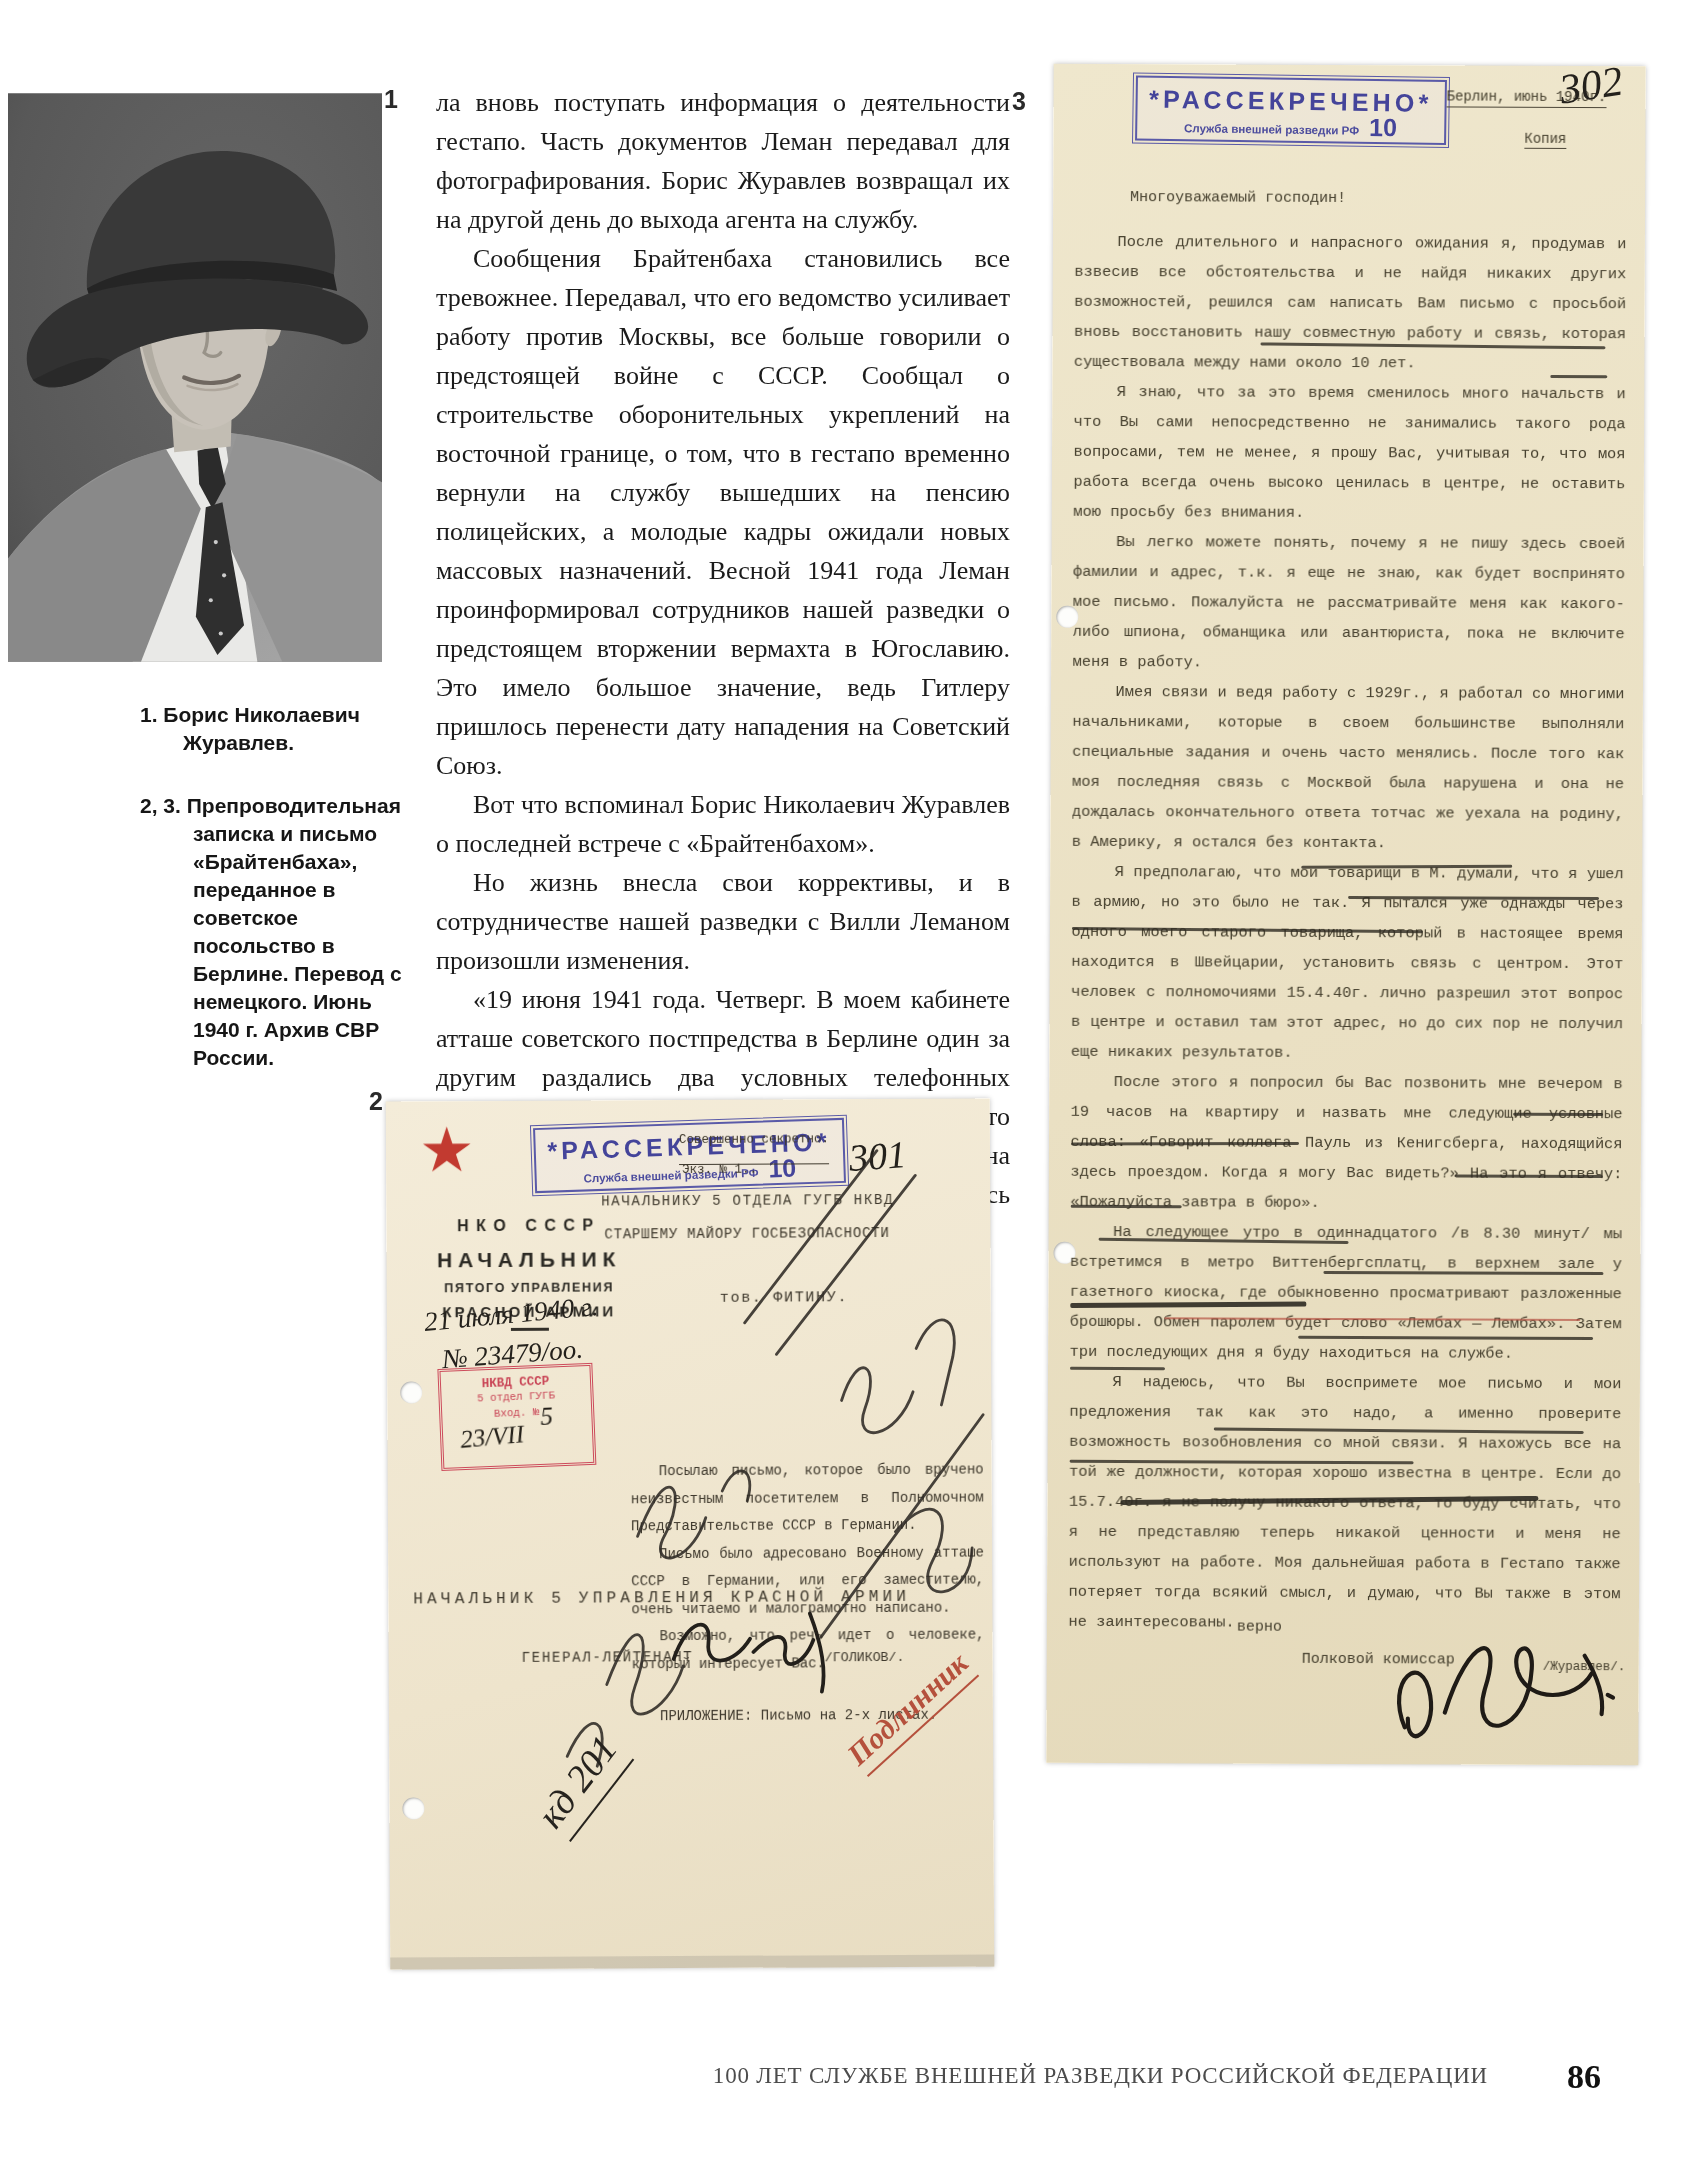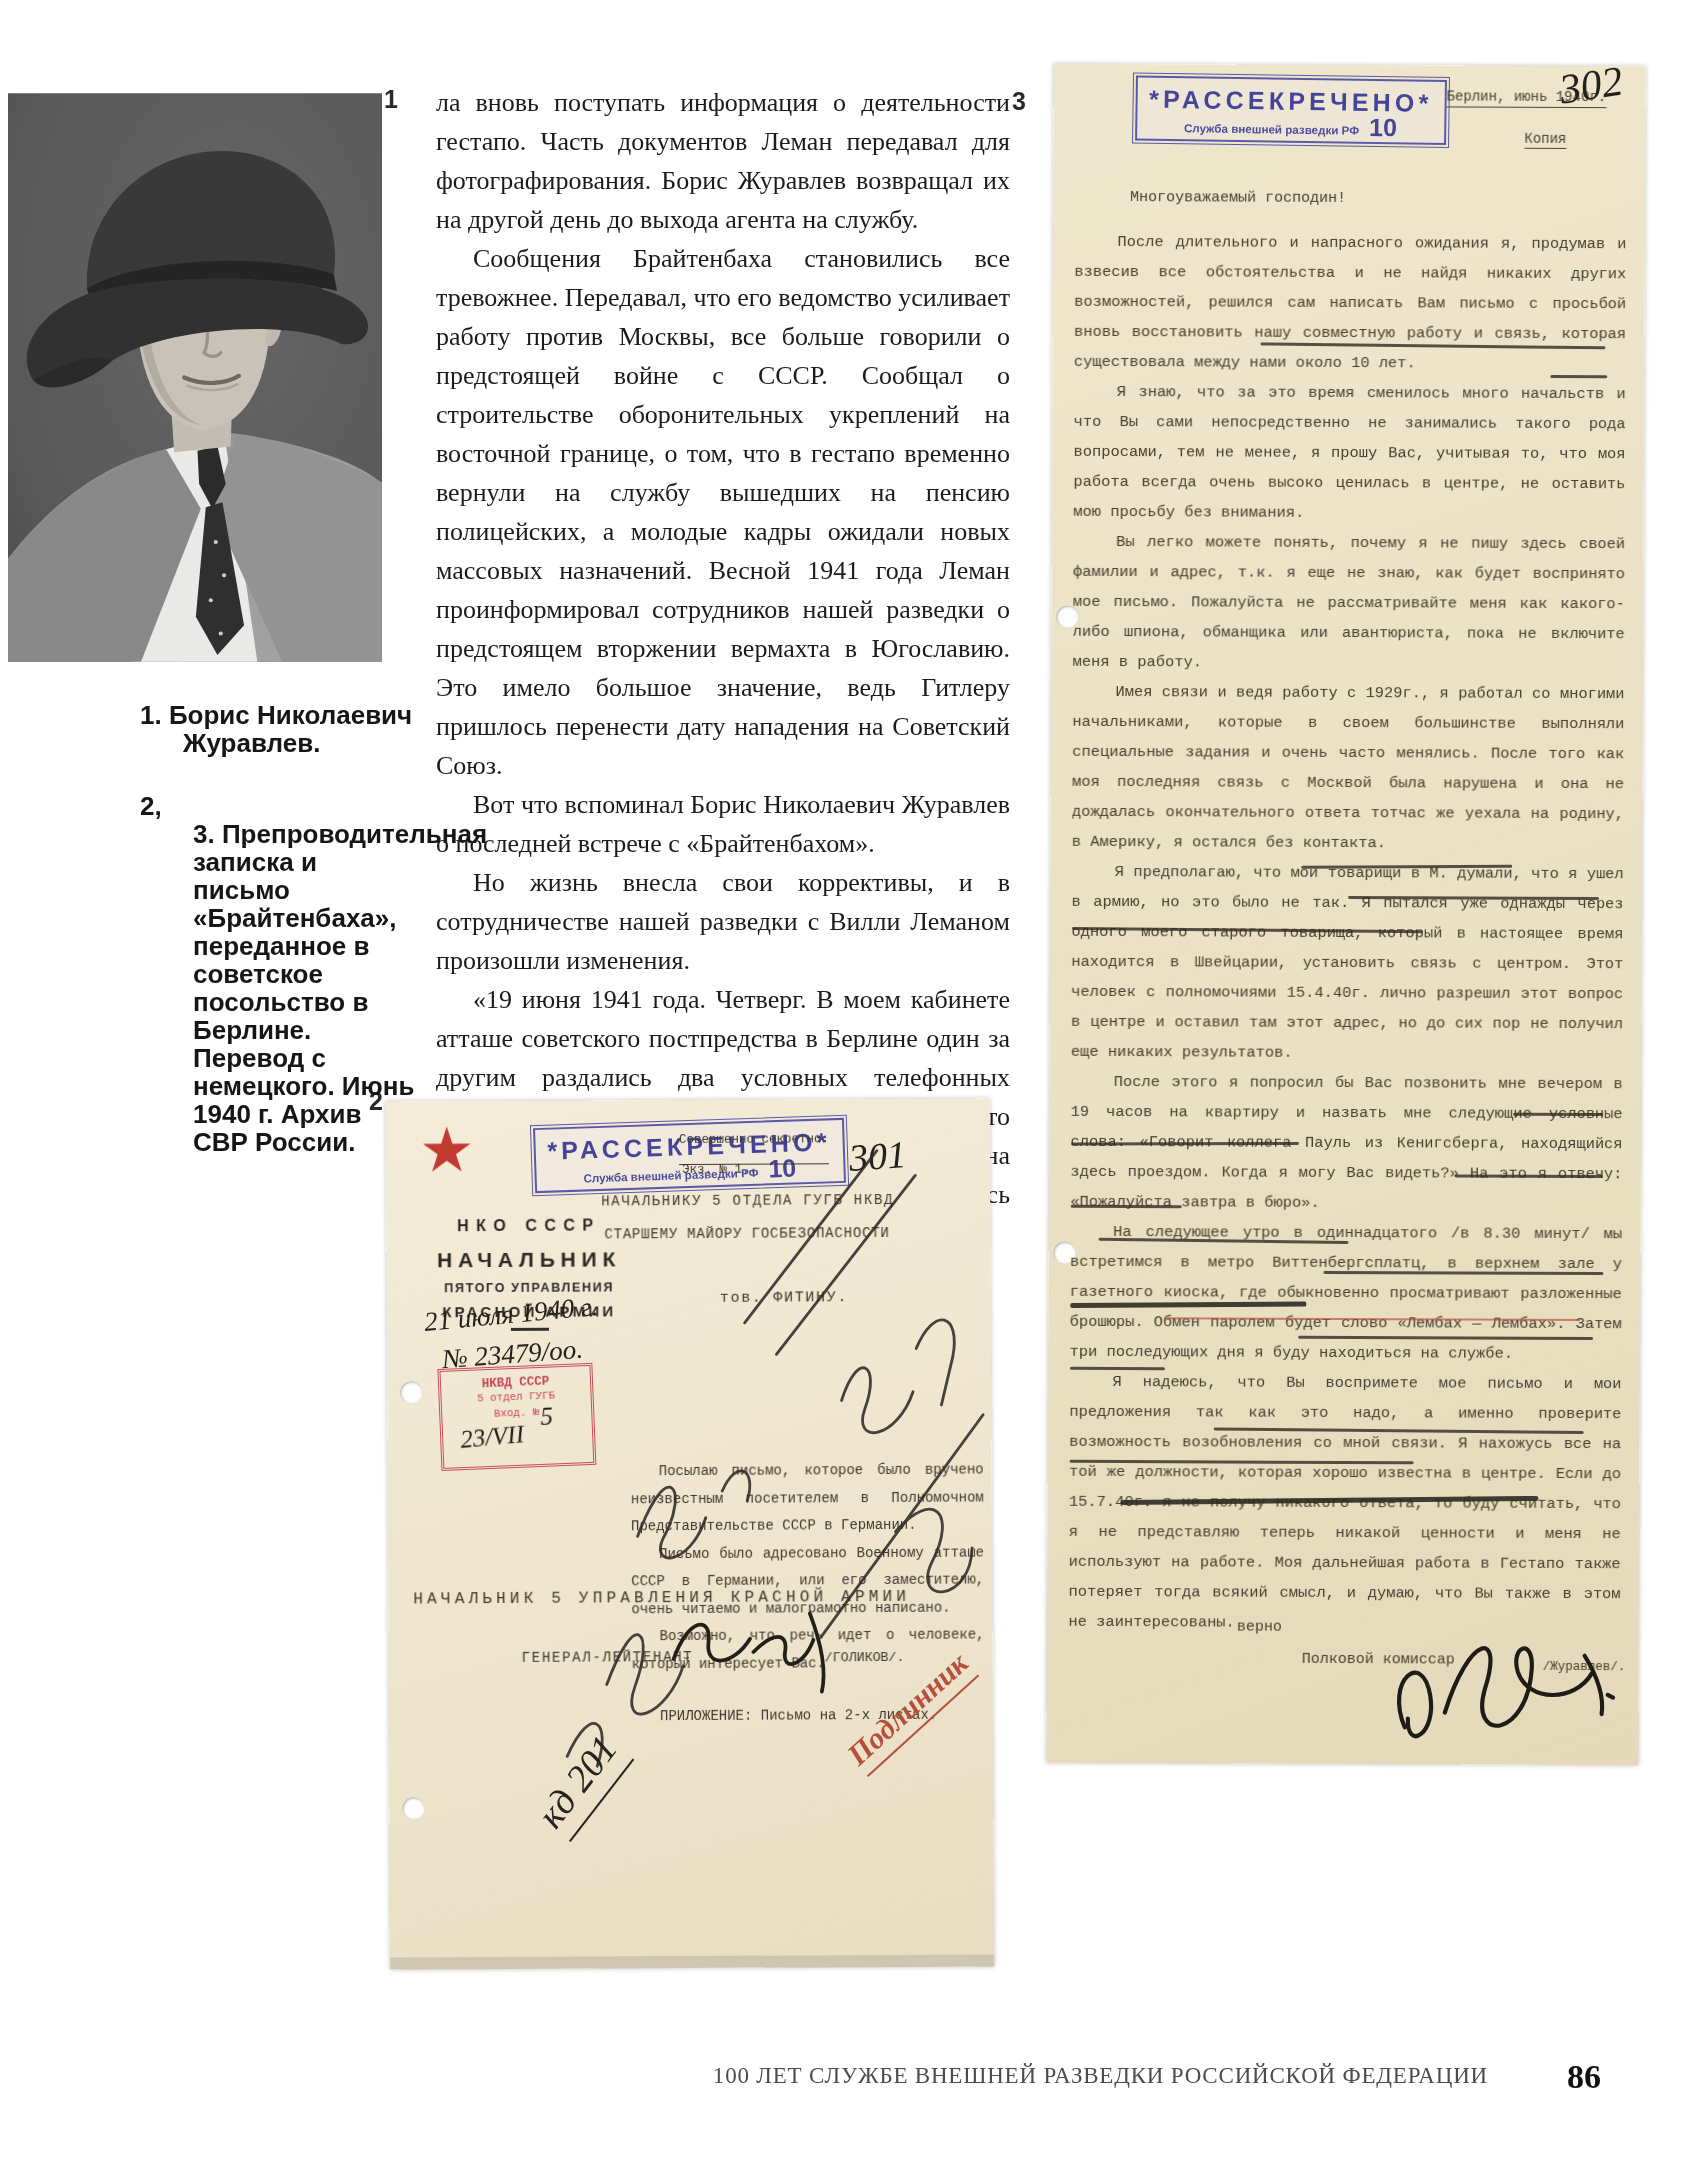--- a/index.html
+++ b/index.html
@@ -9,21 +9,21 @@
   
   .fig-marker{position:absolute;font-family:"Liberation Sans",sans-serif;font-weight:bold;
               font-size:25px;color:#2a2a2a;}
 
   
   .portrait{position:absolute;left:8.3px;top:93px;width:374px;height:569px;}
 
   
   .caption{position:absolute;left:140px;top:701px;width:275px;
            font-family:"Liberation Sans",sans-serif;font-weight:bold;
-           font-size:26px;line-height:28px;color:#161616;}
+           font-size:21px;line-height:28px;color:#161616;}
   .cap-item{margin-bottom:35px;}
   .cap-1{padding-left:43px;text-indent:-43px;}
   .cap-2{padding-left:53px;text-indent:-53px;}
 
   
   .article{position:absolute;left:436px;top:83px;width:574px;
            font-family:"Liberation Serif",serif;font-size:26px;line-height:39px;
            text-align:justify;color:#1b1b1b;}
   .article p{margin:0;}
   .article p.ind{text-indent:37px;}

